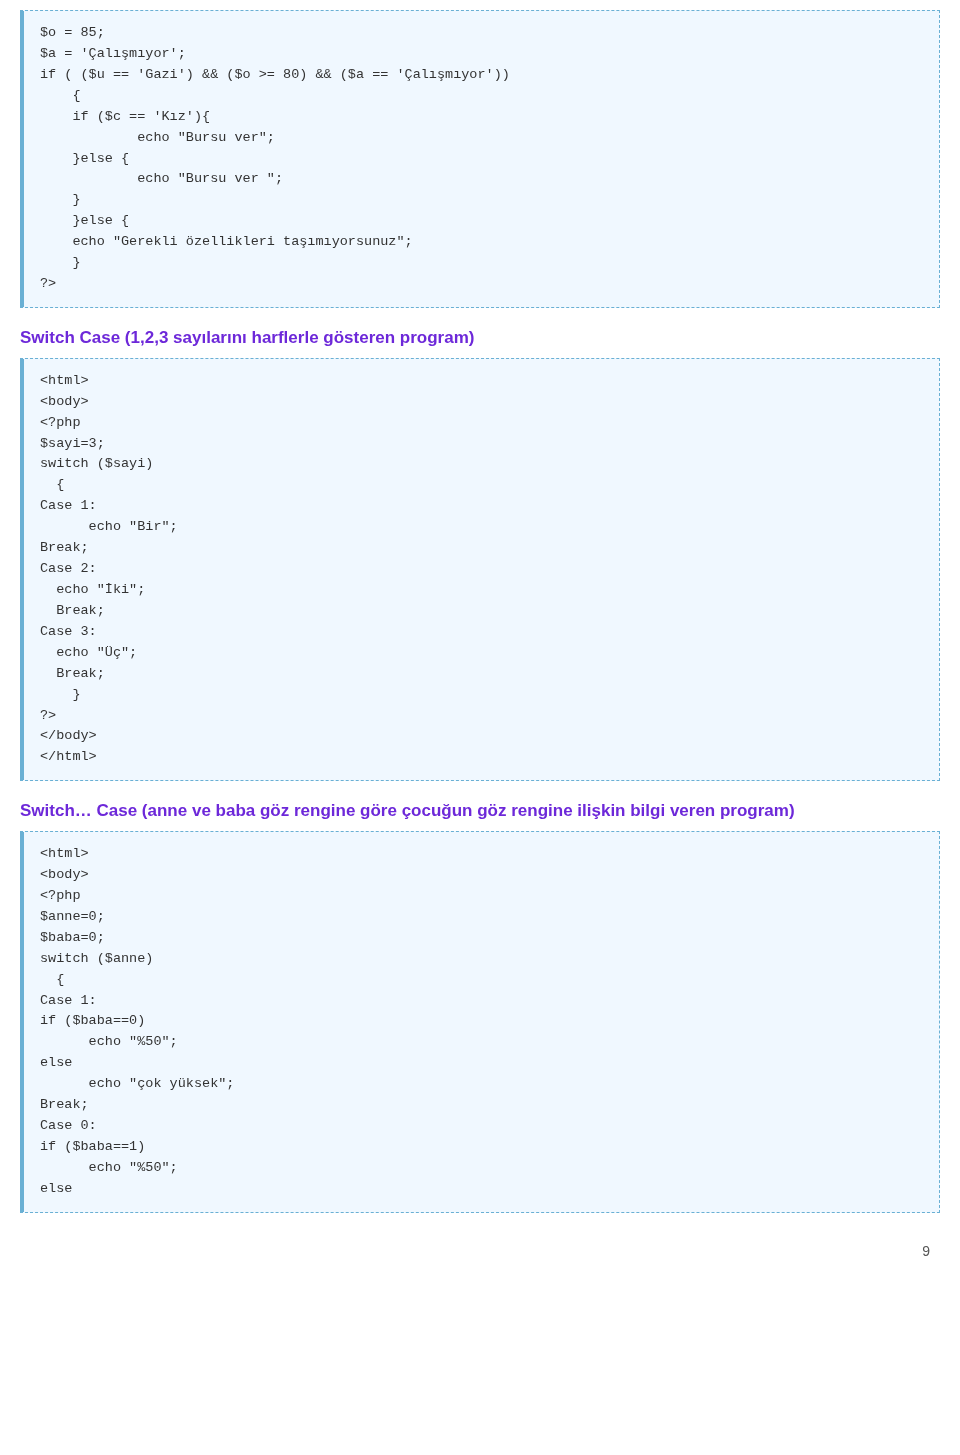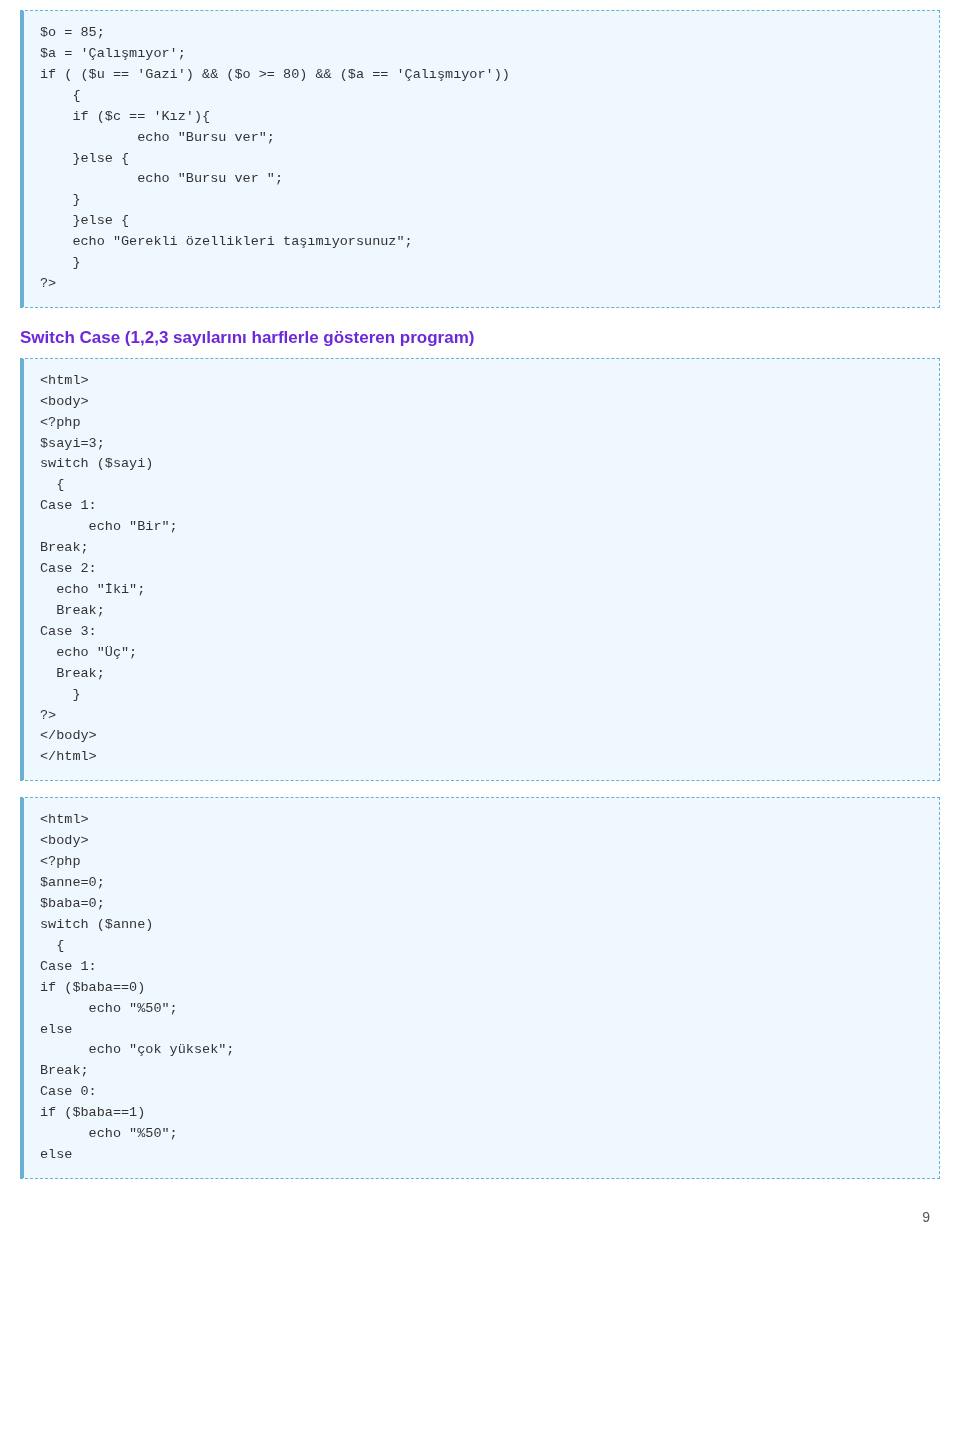--- a/index.html
+++ b/index.html
@@ -90,20 +90,21 @@
   echo "İki";
   Break;
 Case 3:
   echo "Üç";
   Break;
     }
 ?&gt;
 &lt;/body&gt;
 &lt;/html&gt;</span></div>
 
+  <div class="section-heading">Switch… Case (anne ve baba göz rengine göre çocuğun göz rengine ilişkin bilgi veren program)</div>
 
   <div class="code-block"><span>&lt;html&gt;
 &lt;body&gt;
 &lt;?php
 $anne=0;
 $baba=0;
 switch ($anne)
   {
 Case 1:
 if ($baba==0)

